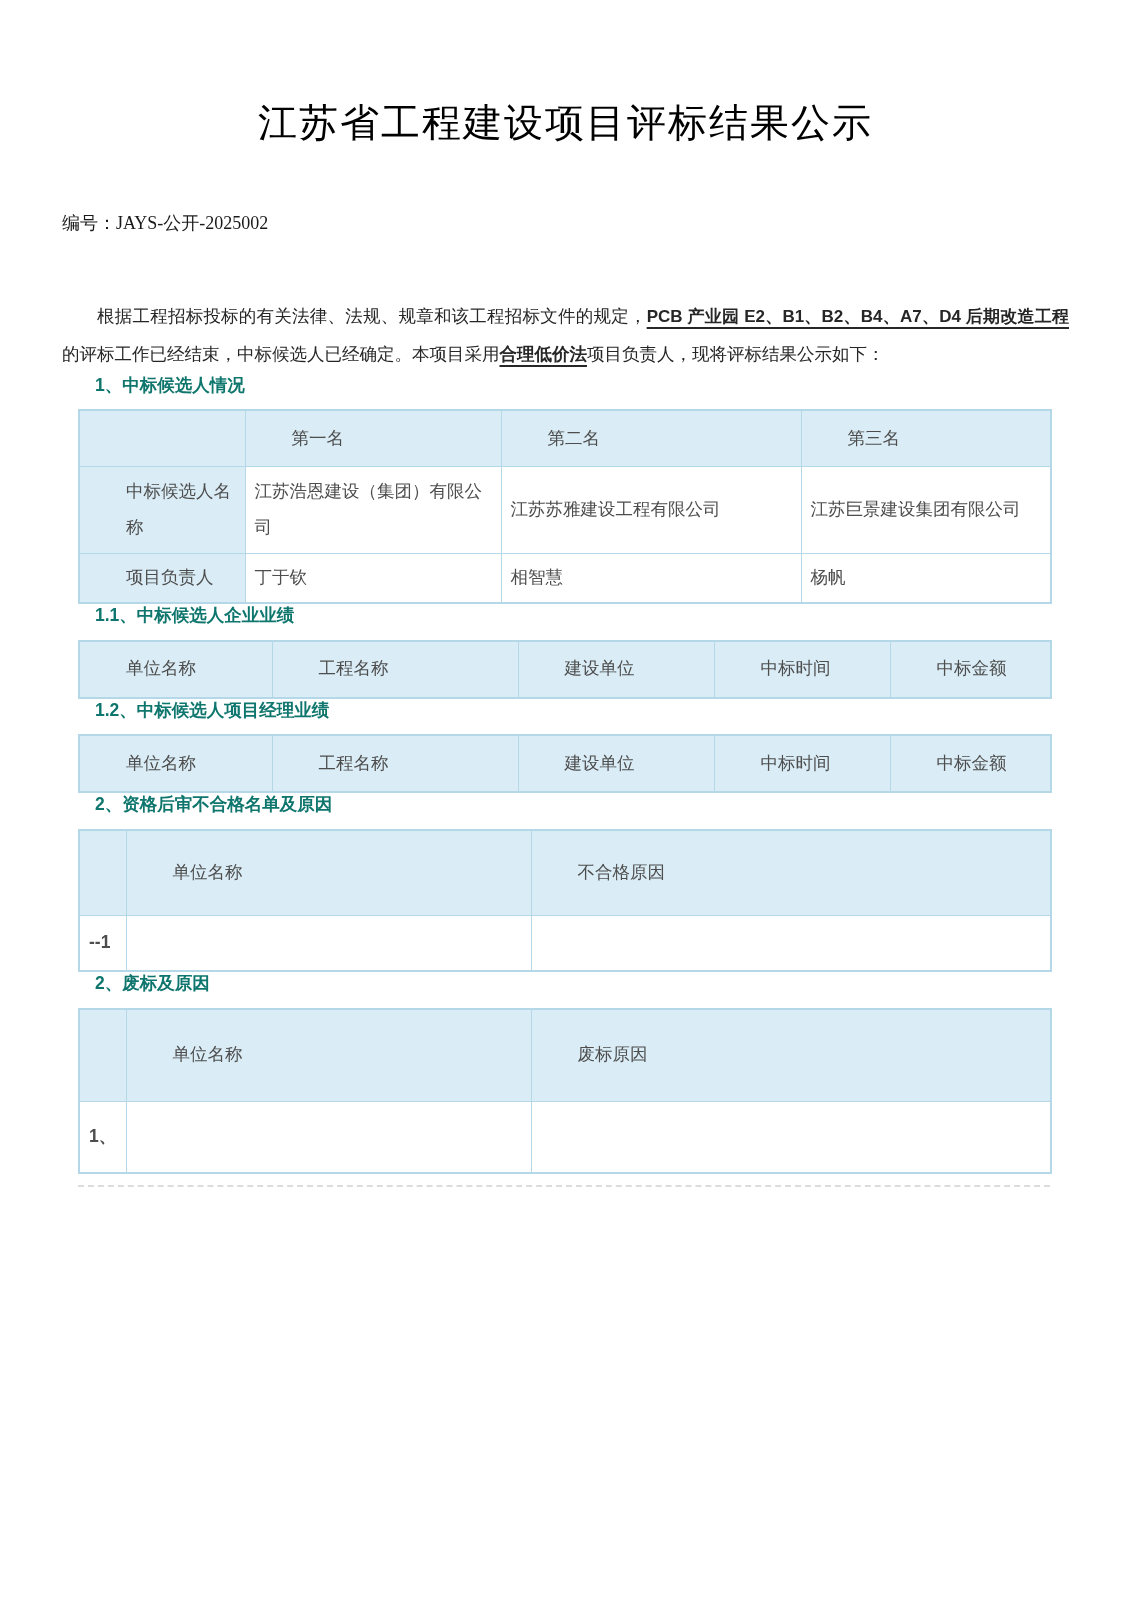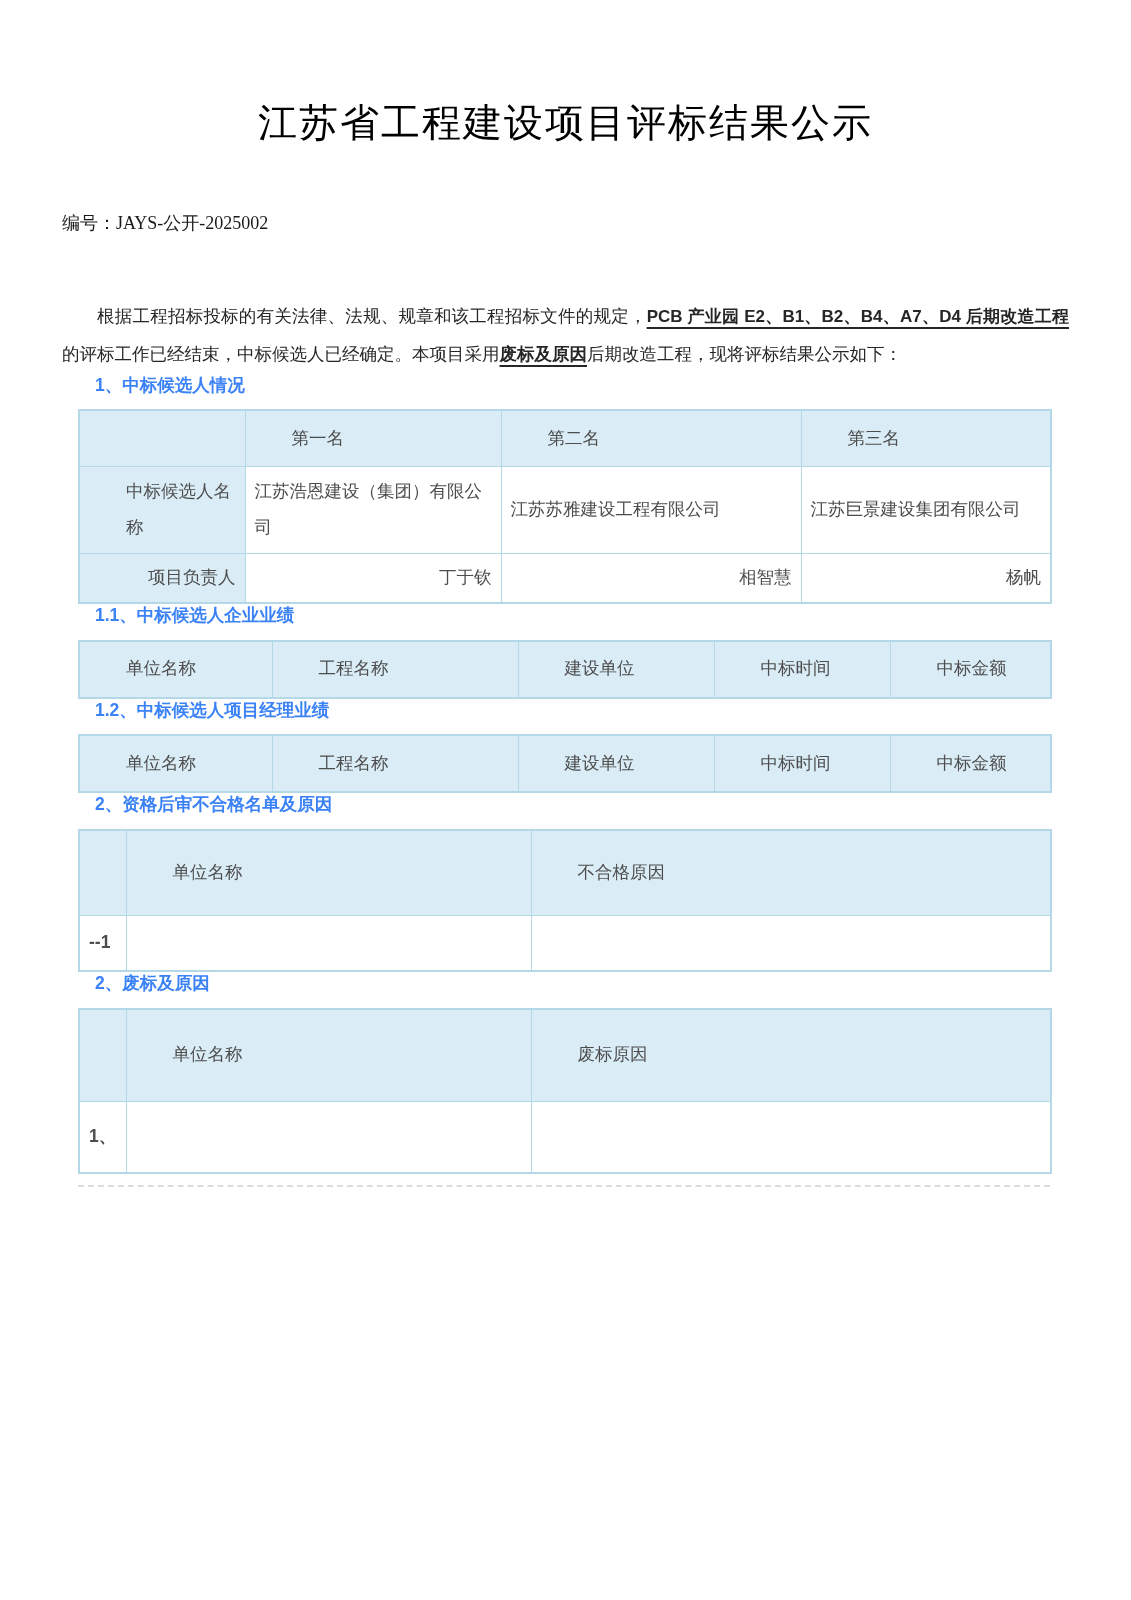--- a/index.html
+++ b/index.html
@@ -51,21 +51,21 @@
     font-size:17px;
     margin-top:44px;
   }
   .intro .u.cjk{font-family:inherit;font-size:inherit;}
 
   h2.sec{
     margin:0 0 0 33px;
     font-family:"Liberation Sans","DejaVu Sans",sans-serif;
     font-size:17.5px;
     font-weight:bold;
-    color:#3b82f6;
+    color:#0f766e;
     line-height:1.3;
   }
   .mt-s1{margin-top:60px;}
   .mt-sub{margin-top:28px;}
   .mt-s2{margin-top:24px;}
   .mt-s3{margin-top:28px;}
 
   table.tbl{
     width:972px;
     margin:13px 0 0 16px;
@@ -87,21 +87,21 @@
   td.num{
     font-family:"Liberation Sans","DejaVu Sans",sans-serif;
     font-weight:bold;
     font-size:17px;
     color:var(--text-number);
     line-height:1.4;
   }
   .r-rank td{height:56px;}
   .r-name td{height:87px;}
   .r-price td{height:47px;}
-  .r-mgr td{height:49px;text-align:right;}
+  .r-mgr td{height:49px;}
   .r-h5 td{height:57px;}
   .r-seqhead td{height:85px;}
   .r-seqrow td{height:56px;}
   .r-seqhead3 td{height:92px;}
   .r-seqrow3 td{height:72px;}
 
   .page-break{
     width:972px;
     margin:11px 0 0 16px;
     border-top:2px dashed #dcdcdc;
@@ -110,21 +110,21 @@
 </style>
 </head>
 <body>
 
 <div class="page">
 
   <h1 class="doc-title">江苏省工程建设项目评标结果公示</h1>
 
   <div class="doc-number">编号：JAYS-公开-2025002</div>
 
-  <p class="intro"><span>根据工程招标投标的有关法律、法规、规章和该工程招标文件的规定，</span><strong class="u">PCB 产业园 E2、B1、B2、B4、A7、D4 后期改造工程</strong><span>的评标工作已经结束，中标候选人已经确定。本项目采用</span><strong class="u cjk">废标及原因</strong><span>后期改造工程，现将评标结果公示如下：</span></p>
+  <p class="intro"><span>根据工程招标投标的有关法律、法规、规章和该工程招标文件的规定，</span><strong class="u">PCB 产业园 E2、B1、B2、B4、A7、D4 后期改造工程</strong><span>的评标工作已经结束，中标候选人已经确定。本项目采用</span><strong class="u cjk">合理低价法</strong><span>项目负责人，现将评标结果公示如下：</span></p>
 
   <h2 class="sec mt-s1">1、中标候选人情况</h2>
 
   <table class="tbl">
     <colgroup>
         <col style="width:166px">
         <col style="width:256px">
         <col style="width:300px">
         <col style="width:250px">
       </colgroup>

